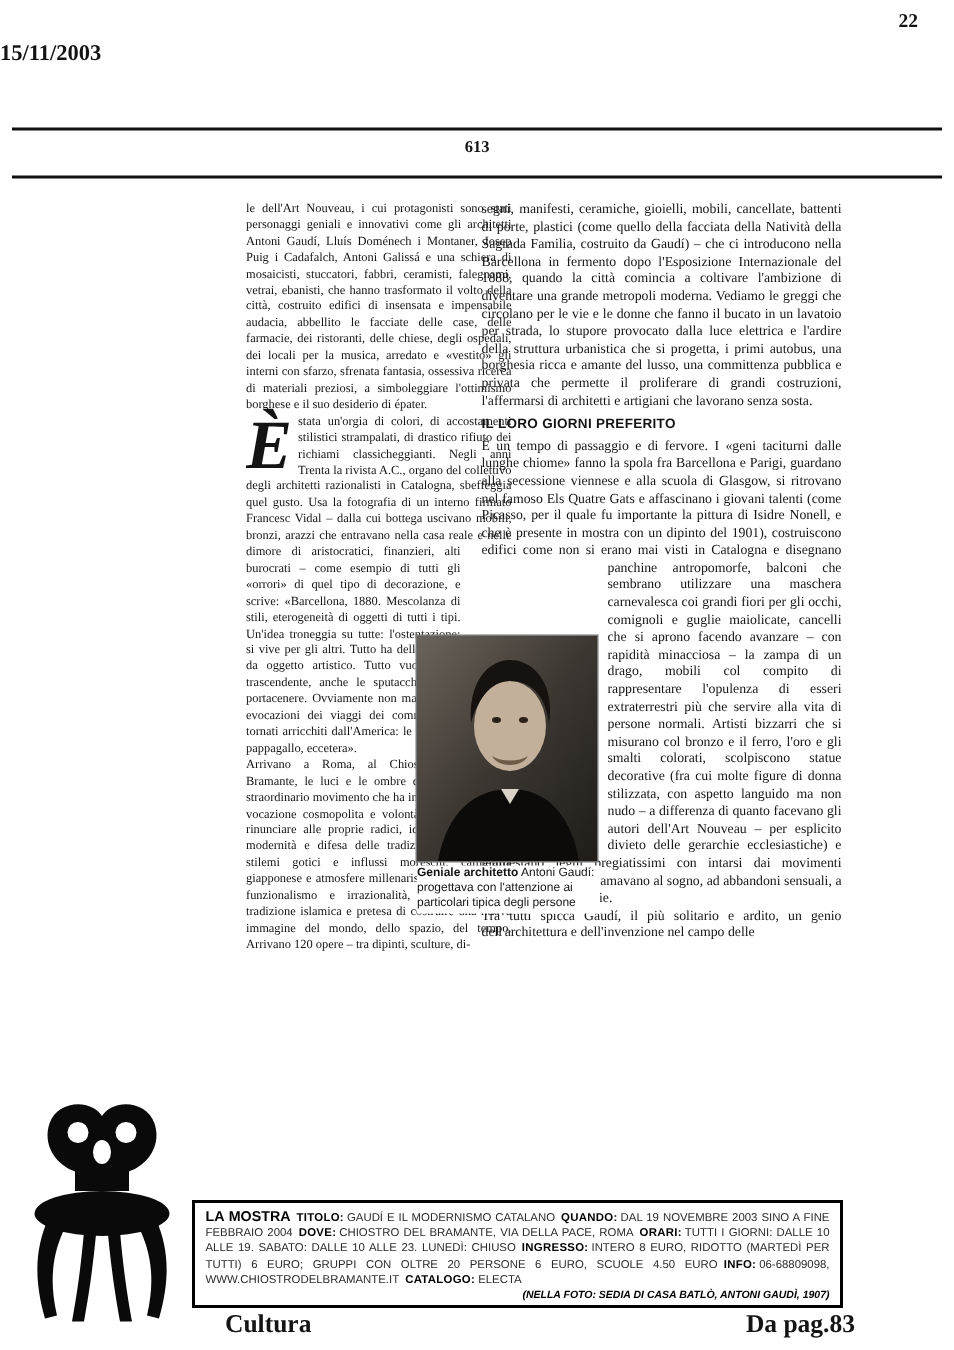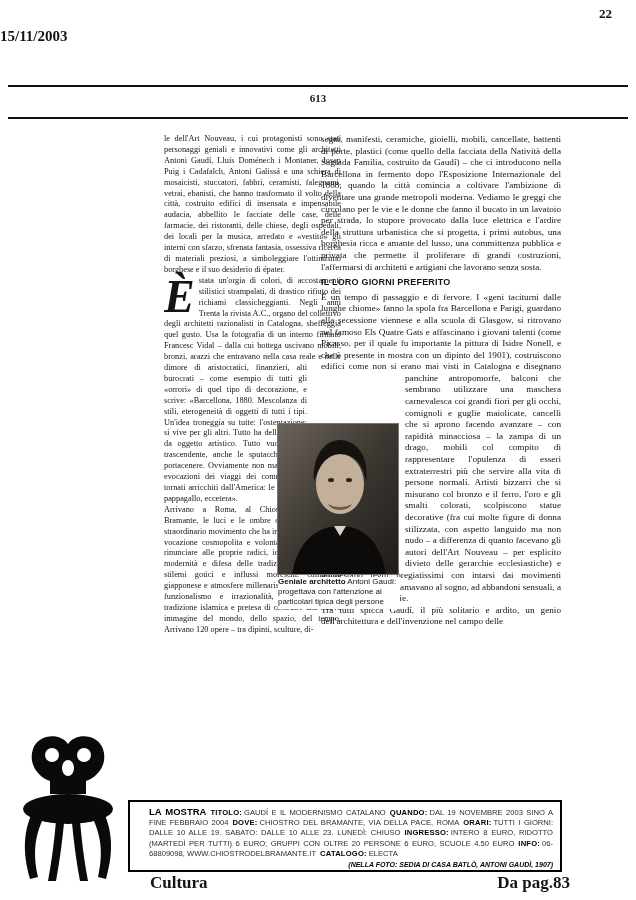--- a/index.html
+++ b/index.html
@@ -30,21 +30,21 @@
   .photo{position:absolute;left:278px;top:424px;width:120px;height:150px;background:#26221e;
          outline:1px solid #777;}
   .photo svg{display:block;}
   .caption{position:absolute;left:278px;top:577px;width:122px;min-height:32px;background:#ffffff;
            font-family:"Liberation Sans", sans-serif;font-size:8px;line-height:10px;text-align:left;}
   .caption .cap-b{font-weight:bold;}
 
   .chair{position:absolute;left:16px;top:733px;width:104px;height:152px;}
 
   .infobox{position:absolute;left:128px;top:800px;width:434px;height:72px;border:2px solid #000;
-           box-sizing:border-box;padding:5px 7px 4px 19px;background:#fff;
+           box-sizing:border-box;padding:5px 7px 4px 7px;background:#fff;
            font-family:"Liberation Sans", sans-serif;font-size:7.6px;line-height:10.2px;
            text-align:justify;color:#222;}
   .infobox .kicker{font-size:9.5px;font-weight:bold;color:#000;margin-right:4px;}
   .infobox .lbl{font-weight:bold;color:#000;letter-spacing:0.2px;margin-right:2px;}
   .infobox .val{font-weight:normal;color:#2b2b2b;margin-right:4px;}
   .infobox .note{display:block;text-align:right;font-style:italic;font-weight:bold;font-size:7px;color:#000;margin-top:1px;}
 
   .footer-section{position:absolute;top:873px;left:150px;width:150px;
                   font-size:17px;font-weight:bold;}
   .footer-ref{position:absolute;top:873px;right:66px;font-size:17px;font-weight:bold;}

